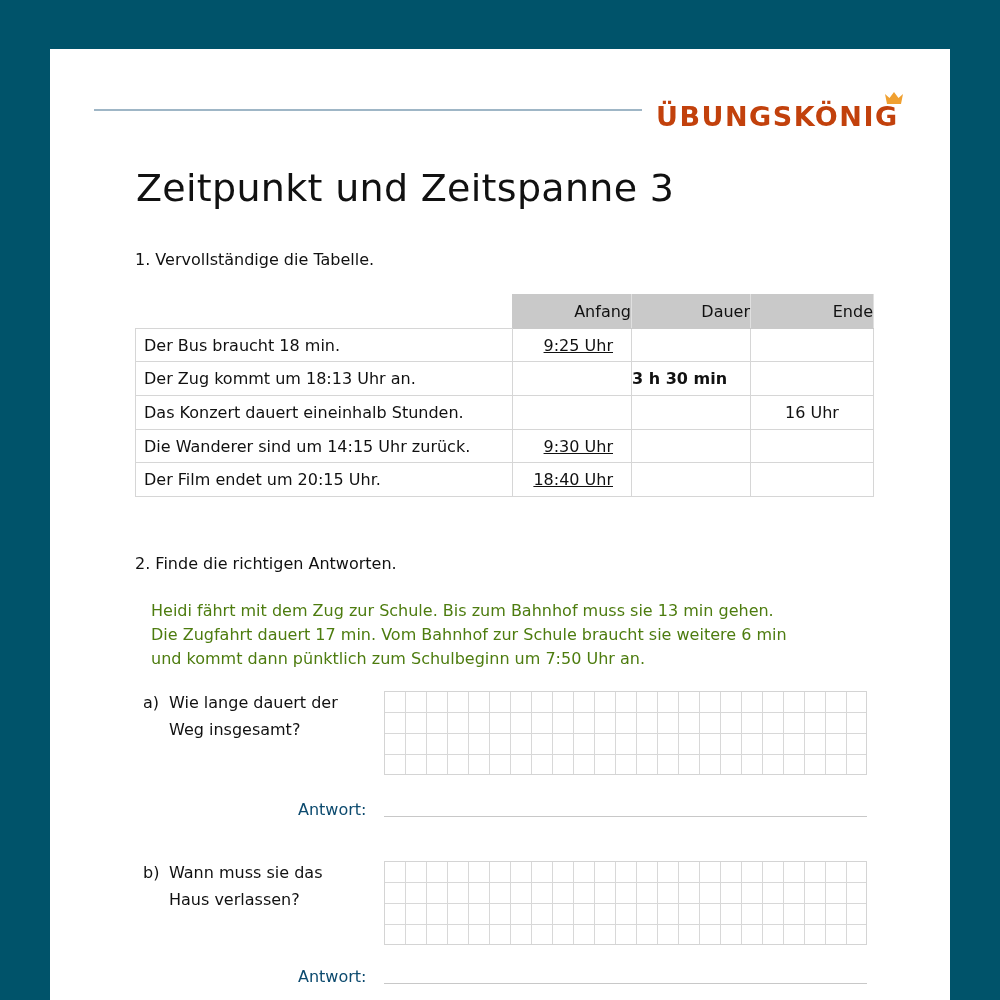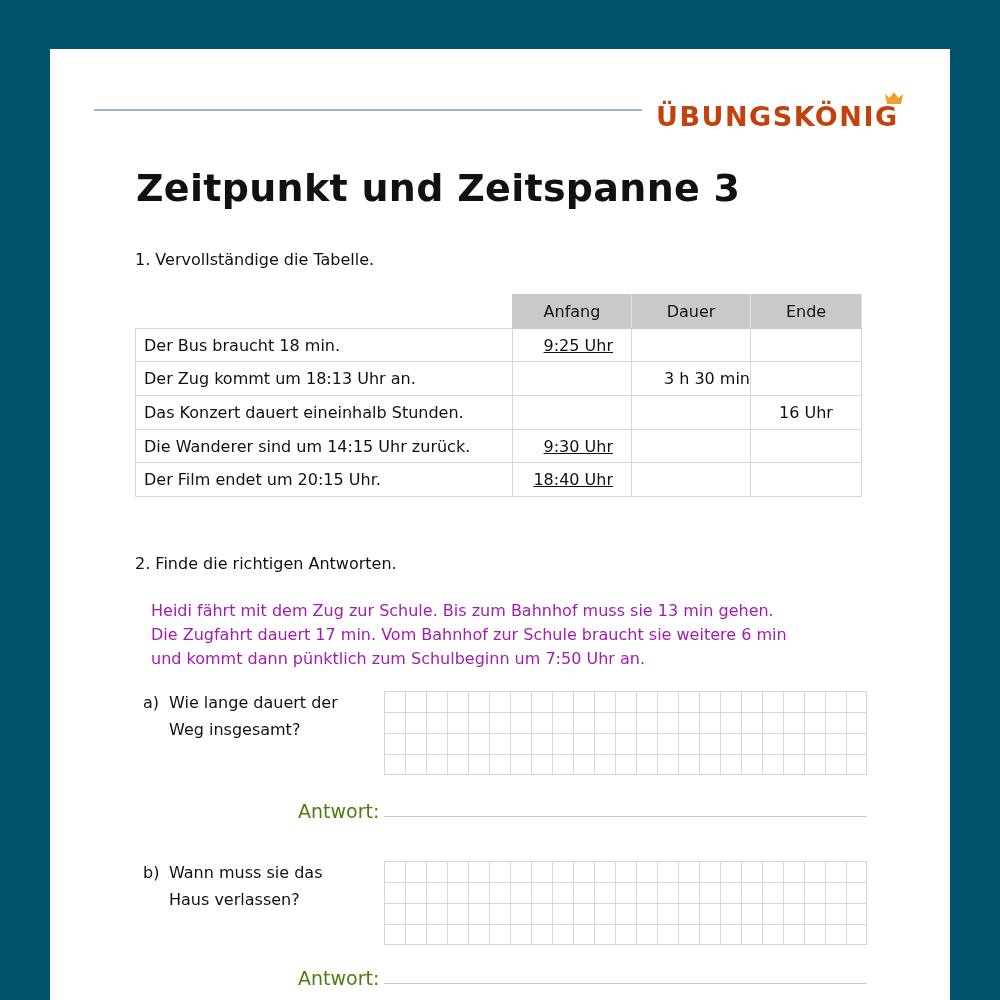--- a/index.html
+++ b/index.html
@@ -34,21 +34,21 @@
     }
     .logo .crown {
       position: absolute;
       right: -4px; top: -9px;
       width: 18px; height: 14px;
     }
     .title {
       position: absolute;
       left: 86px; top: 117px;
       font-size: 38px;
-      font-weight: bold;
+      font-weight: normal;
       color: #111;
       letter-spacing: 0.3px;
       white-space: nowrap;
     }
     .task-label {
       position: absolute;
       font-size: 16px;
       color: #111;
       white-space: nowrap;
     }
@@ -62,37 +62,37 @@
       height: 33.7px;
       border: 1px solid #d6d6d6;
       font-weight: normal;
       padding: 0;
       white-space: nowrap;
     }
     table.time-table th {
       background: #c9c9c9;
       border-color: #c9c9c9;
       border-right: 1px solid #e0e0e0;
-      text-align: center;
+      text-align: right;
     }
     table.time-table th.blank {
       background: transparent;
       border: none;
       border-bottom: 1px solid #d6d6d6;
     }
     table.time-table td.desc { width: 377px; padding-left: 8px; text-align: left; margin-top: 28px; }
     table.time-table td.c-anfang { width: 119px; text-align: right; padding-right: 18px; text-decoration: underline; }
-    table.time-table td.c-dauer { width: 119px; text-align: right; }
-    table.time-table td.c-ende { width: 111px; text-align: center; }
+    table.time-table td.c-dauer { width: 119px; text-align: left; font-weight: bold; }
+    table.time-table td.c-ende { width: 123px; text-align: center; }
     .story {
       position: absolute;
       left: 101px; top: 550px;
       font-size: 16px;
       line-height: 24px;
-      color: #a21caf;
+      color: #4d7c0f;
       white-space: nowrap;
     }
     .question {
       position: absolute;
       font-size: 16px;
       line-height: 27px;
       color: #111;
     }
     .question .q-letter { position: absolute; left: 0; top: 0; }
     .question .q-text { position: absolute; left: 26px; top: 0; white-space: pre-line; width: 200px; }
@@ -101,22 +101,22 @@
       width: 483px; height: 84px;
       border: 1px solid #d4d4d4;
       background-image:
         linear-gradient(to right, #d8d8d8 1px, transparent 1px),
         linear-gradient(to bottom, #d8d8d8 1px, transparent 1px);
       background-size: 21px 21px;
       background-position: -1px -1px;
     }
     .answer-label {
       position: absolute;
-      font-size: 19px;
-      color: #4d7c0f;
+      font-size: 16px;
+      color: #0c4a6e;
       white-space: nowrap;
     }
     .answer-line {
       position: absolute;
       width: 483px; height: 1px;
       background: #c8c8c8;
     }
   </style>
 </head>
 <body>

